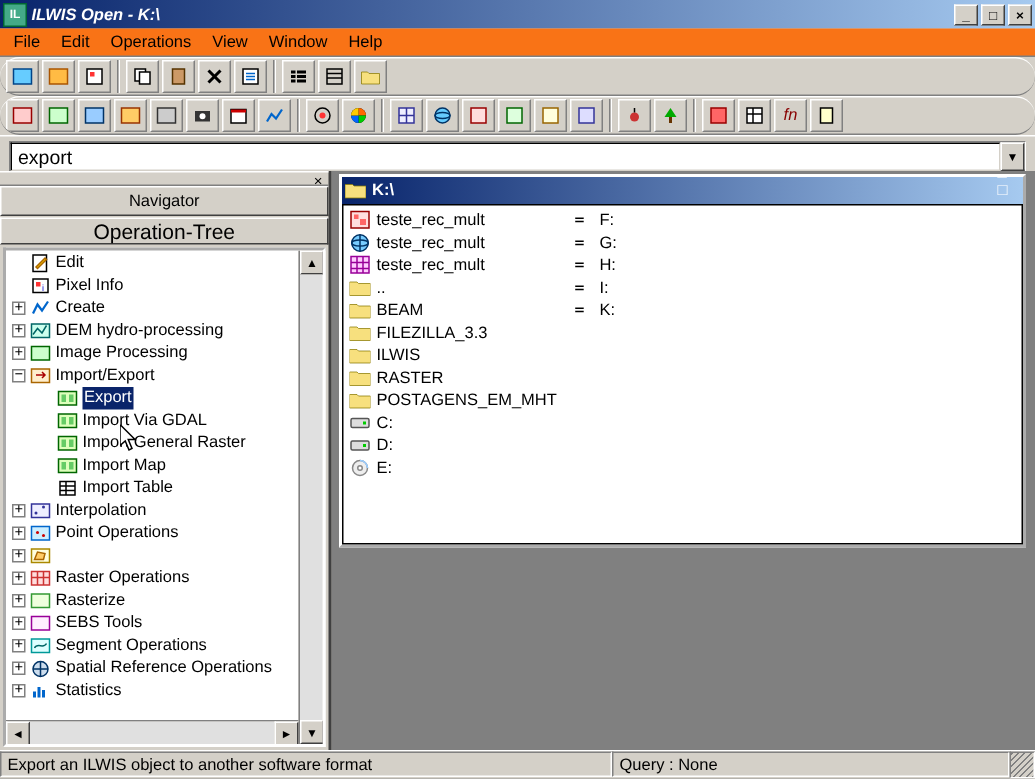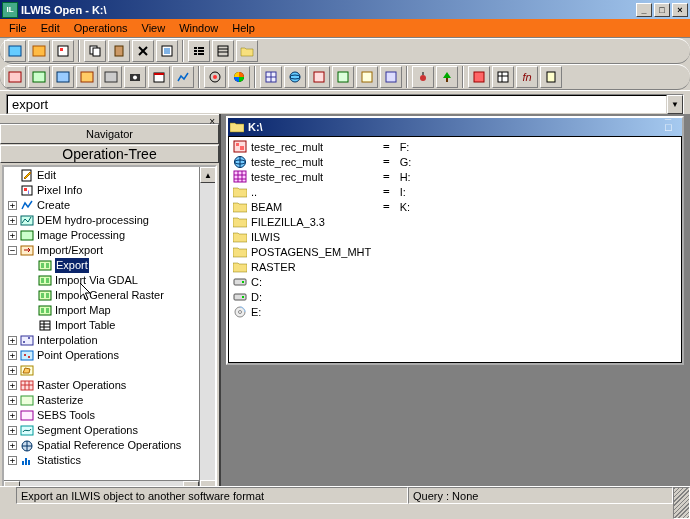--- a/index.html
+++ b/index.html
@@ -23,21 +23,21 @@
     font-weight: bold;
     font-size: 11px;
   }
   .titlebar .app-icon {
     width: 16px; height: 16px;
     background: #4a8; margin-right: 3px;
     display: inline-flex; align-items:center; justify-content:center;
     border: 1px solid #063;
     font-size: 8px; color:#fff;
   }
-  .titlebar .title-text { flex: 1; }
+  .titlebar .title-text { flex: 1; font-style: italic; }
   .titlebar .winbtns { display: flex; gap: 0; }
   .titlebar .winbtn {
     width: 16px; height: 14px;
     background: #d4d0c8;
     border: 1px solid; border-color: #fff #404040 #404040 #fff;
     color: #000; font-size: 9px;
     display: flex; align-items: center; justify-content: center;
     font-family: "Marlett", sans-serif;
     margin-left: 2px;
   }
@@ -229,25 +229,24 @@
   .file-row {
     display:flex; align-items:center;
     height: 15px; gap:4px;
     white-space: nowrap;
   }
   .ficon { width:14px; height:13px; display:inline-flex; align-items:center; justify-content:center;}
   .drive-attr { color:#000; margin-right: 6px; font-family: monospace;}
 
   .statusbar {
     position:absolute; left:0; right:0; bottom:0;
-    height: 33px;
+    height: 19px;
     background:#d4d0c8;
     border-top:1px solid #fff;
     display:flex;
-    padding-left:16px;
   }
   .status-cell {
     border: 1px solid; border-color:#808080 #fff #fff #808080;
     padding: 1px 4px;
     height: 17px;
     display:flex; align-items:center;
   }
   .status-cell.main { flex: 1; }
   .status-cell.query { width: 265px; }
   .resize-grip {
@@ -844,29 +843,29 @@
               </svg>
             </span>
             <span>ILWIS</span>
           </div>
           <div class="file-row">
             <span class="ficon">
               <svg width="14" height="13" viewBox="0 0 14 13">
                 <path d="M0 3h5l1 1h8v8H0z" fill="#f7e07e" stroke="#8a7a00" stroke-width="0.5"></path>
               </svg>
             </span>
+            <span>RASTER</span>
+          </div>
+          <div class="file-row">
+            <span class="ficon">
+              <svg width="14" height="13" viewBox="0 0 14 13">
+                <path d="M0 3h5l1 1h8v8H0z" fill="#f7e07e" stroke="#8a7a00" stroke-width="0.5"></path>
+              </svg>
+            </span>
             <span>POSTAGENS_EM_MHT</span>
-          </div>
-          <div class="file-row">
-            <span class="ficon">
-              <svg width="14" height="13" viewBox="0 0 14 13">
-                <path d="M0 3h5l1 1h8v8H0z" fill="#f7e07e" stroke="#8a7a00" stroke-width="0.5"></path>
-              </svg>
-            </span>
-            <span>RASTER</span>
           </div>
           <div class="file-row">
             <span class="ficon">
               <svg width="14" height="13" viewBox="0 0 14 13">
                 <rect x="1" y="4" width="12" height="6" rx="1" fill="#ddd" stroke="#555"></rect>
                 <rect x="9" y="6" width="2" height="2" fill="#0c0"></rect>
               </svg>
             </span>
             <span>C:</span>
           </div>

